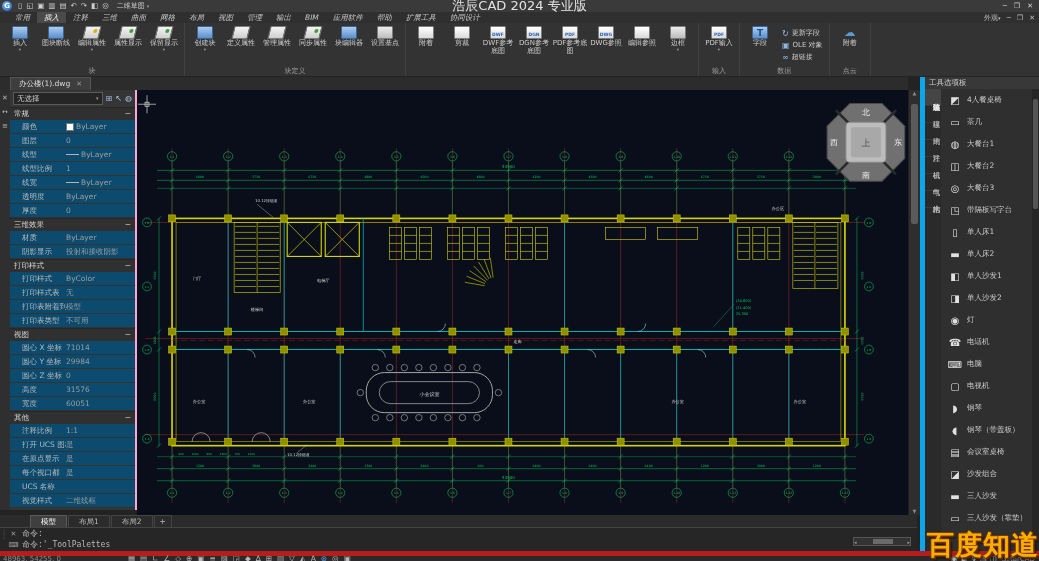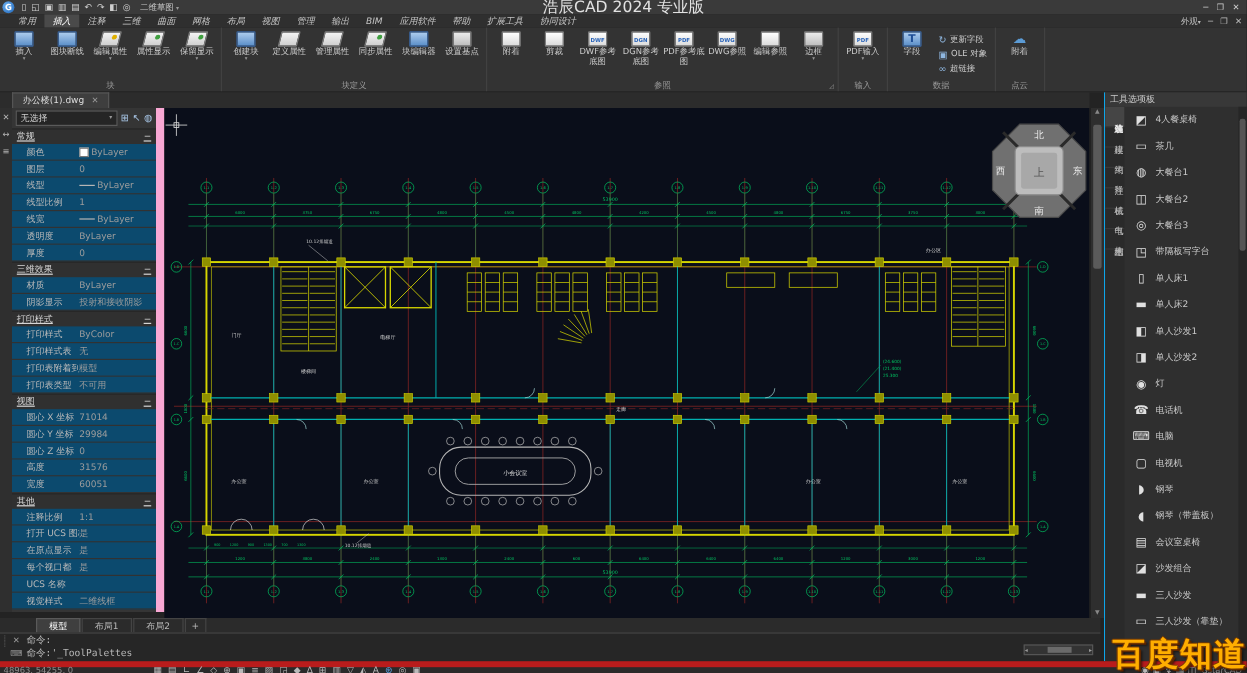--- a/index.html
+++ b/index.html
@@ -39,38 +39,38 @@
   .ic .dot{position:absolute;right:2px;top:2px;width:4px;height:4px;border-radius:50%;}
   .glyphic{font-size:11px;line-height:13px;color:#5b9bd5;}
   .mini{font-size:8px;color:#8fb7e0;line-height:9px;}
   
   #doctabrow{left:0;top:77px;width:908px;height:13px;background:#2c2c2c;display:flex;align-items:flex-end;}
   #doctab{background:#3e3e3e;border:1px solid #555;border-bottom:none;color:#ddd;font-size:7.5px;padding:1px 8px;margin-left:10px;display:flex;gap:6px;align-items:center;}
   #doctab .x{color:#999;font-size:7px;}
   
   #lstrip{left:0;top:90px;width:10px;height:420px;background:#2f2f2f;display:flex;flex-direction:column;align-items:center;gap:6px;padding-top:4px;box-sizing:border-box;color:#b5b5b5;font-size:7px;}
   
-  #props{left:10px;top:90px;width:127px;height:420px;background:#353535;border-right:7px solid #f9a8d4;box-sizing:border-box;overflow:hidden;}
+  #props{left:10px;top:90px;width:127px;height:420px;background:#353535;border-right:2px solid #f9a8d4;box-sizing:border-box;overflow:hidden;}
   #prop-head{display:flex;align-items:center;gap:3px;padding:2px 3px;}
   #prop-sel{flex:1;background:#252525;border:1px solid #5a5a5a;color:#cfcfcf;font-size:7.5px;padding:0 3px;height:11px;line-height:11px;display:flex;justify-content:space-between;align-items:center;}
   .ph-ic{color:#a9c7e8;font-size:8px;}
-  .psec-h{background:#303030;color:#d6d6d6;font-size:7.5px;padding:1px 4px;display:flex;justify-content:space-between;border-top:1px solid #272727;text-decoration:underline;}
+  .psec-h{background:#303030;color:#d6d6d6;font-size:7.5px;padding:1px 4px;display:flex;justify-content:space-between;border-top:1px solid #272727;}
   .prow{display:flex;height:13px;align-items:center;border-bottom:1px solid #323232;background:#0c4a6e;font-size:7.5px;}
   .prow .pl{width:56px;padding-left:12px;color:#b8b8b8;overflow:hidden;white-space:nowrap;box-sizing:border-box;}
   .prow .pv{flex:1;color:#9c9c9c;overflow:hidden;white-space:nowrap;display:flex;align-items:center;gap:2px;}
   .swatch{width:6px;height:6px;background:#fff;border:1px solid #777;display:inline-block;}
   .lineg{width:13px;height:1px;background:#b5b5b5;display:inline-block;}
   
   #canvas{left:137px;top:90px;width:771px;height:425px;background:#0a0e1a;}
   #canvas svg{display:block;}
   
   #vscroll{left:908px;top:90px;width:12px;height:425px;background:#2e2e2e;border-left:1px solid #1f1f1f;box-sizing:border-box;color:#888;font-size:5px;text-align:center;}
   #vthumb{position:absolute;left:2px;top:14px;width:7px;height:120px;background:#5a5a5a;border-radius:2px;}
   
-  #rpanel{left:920px;top:77px;width:119px;height:474px;background:#2f2f2f;border-left:1px solid #0ea5e9;box-sizing:border-box;}
+  #rpanel{left:920px;top:77px;width:119px;height:474px;background:#2f2f2f;border-left:5px solid #0ea5e9;box-sizing:border-box;}
   #rp-title{height:12px;font-size:7.5px;color:#c9c9c9;padding-left:4px;line-height:12px;background:#383838;}
   #rp-tabs{position:absolute;left:0;top:12px;width:16px;bottom:0;background:#2a2a2a;display:flex;flex-direction:column;}
   .rp-tab{writing-mode:vertical-rl;font-size:7.5px;color:#b5b5b5;padding:8px 0;text-align:center;border-bottom:1px solid #383838;flex:0 0 auto;}
   .rp-tab.active{background:#454545;color:#ececec;}
   #rp-items{position:absolute;left:16px;top:12px;right:7px;bottom:0;overflow:hidden;}
   .rp-item{height:22px;display:flex;align-items:center;gap:4px;padding-left:6px;}
   .rp-item .g{width:16px;text-align:center;font-size:10px;color:#e0e0e0;}
   .rp-item .t{font-size:7.5px;color:#c8c8c8;white-space:nowrap;}
   #rp-scroll{position:absolute;right:0;top:12px;width:7px;bottom:0;background:#262626;}
   #rp-thumb{position:absolute;left:1px;top:10px;width:5px;height:110px;background:#555;border-radius:2px;}
@@ -245,21 +245,20 @@
         <div class="rb-btn">
           <span class="ic doc"></span>
           <div class="lbl">编辑参照</div>
         </div>
         <div class="rb-btn">
           <span class="ic"></span>
           <div class="lbl">边框</div>
           <div class="caret">▾</div>
         </div>
       </div>
-      <div class="rb-glabel">参照<span class="launcher">◿</span></div>
     </div>
     <div class="rb-group">
       <div class="rb-btns">
         <div class="rb-btn">
           <span class="ic doc">
             <span class="fmt">PDF</span>
           </span>
           <div class="lbl">PDF输入</div>
           <div class="caret">▾</div>
         </div>

